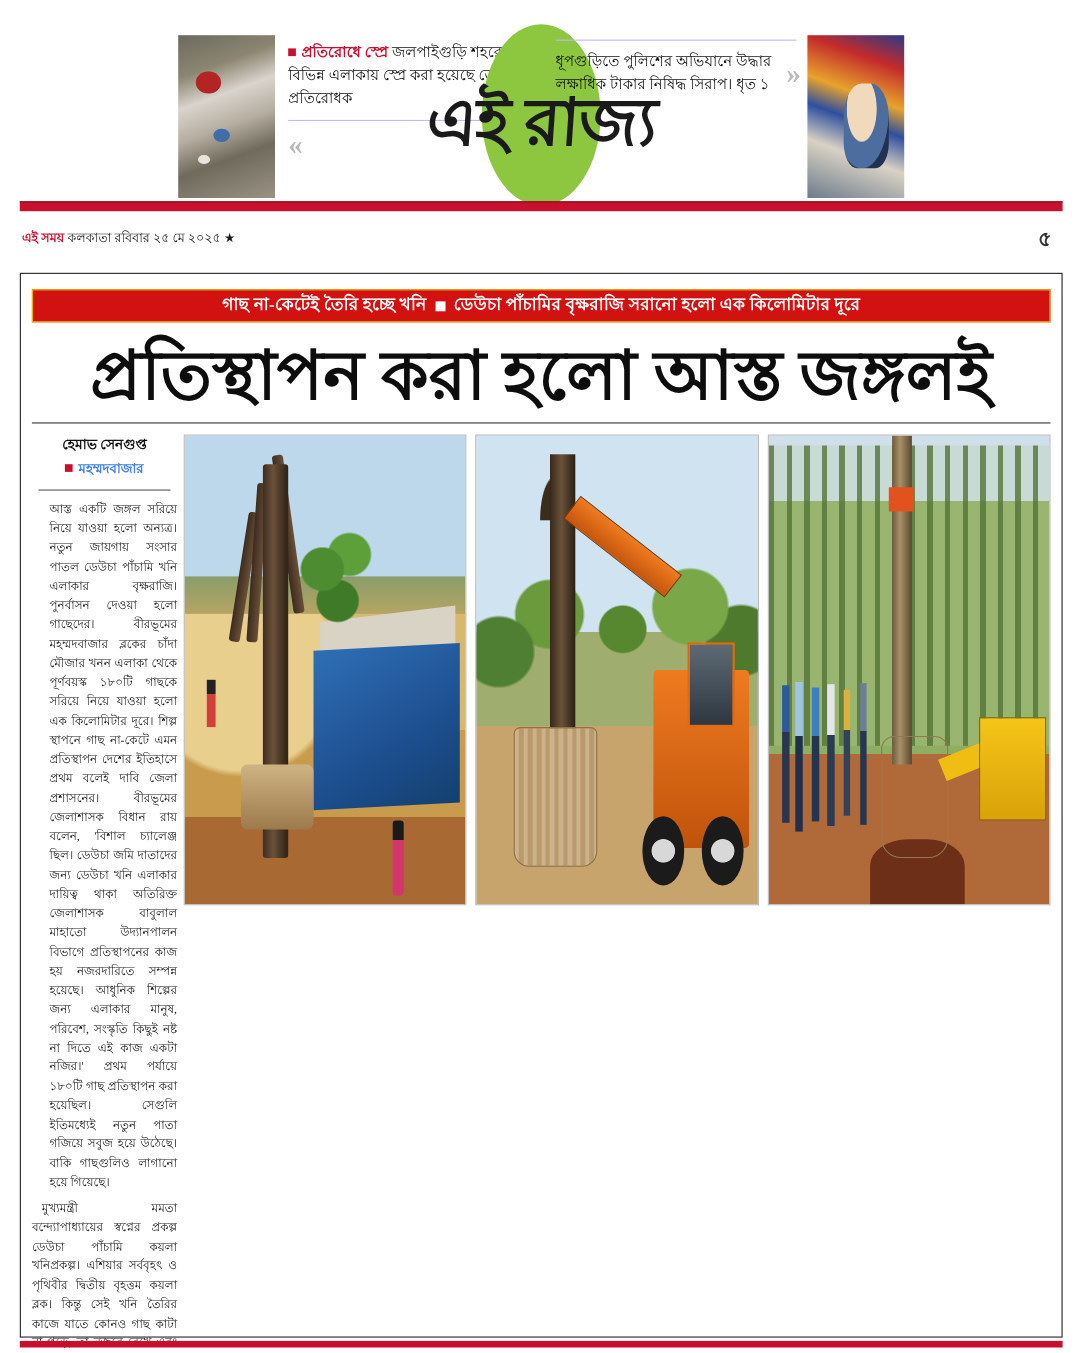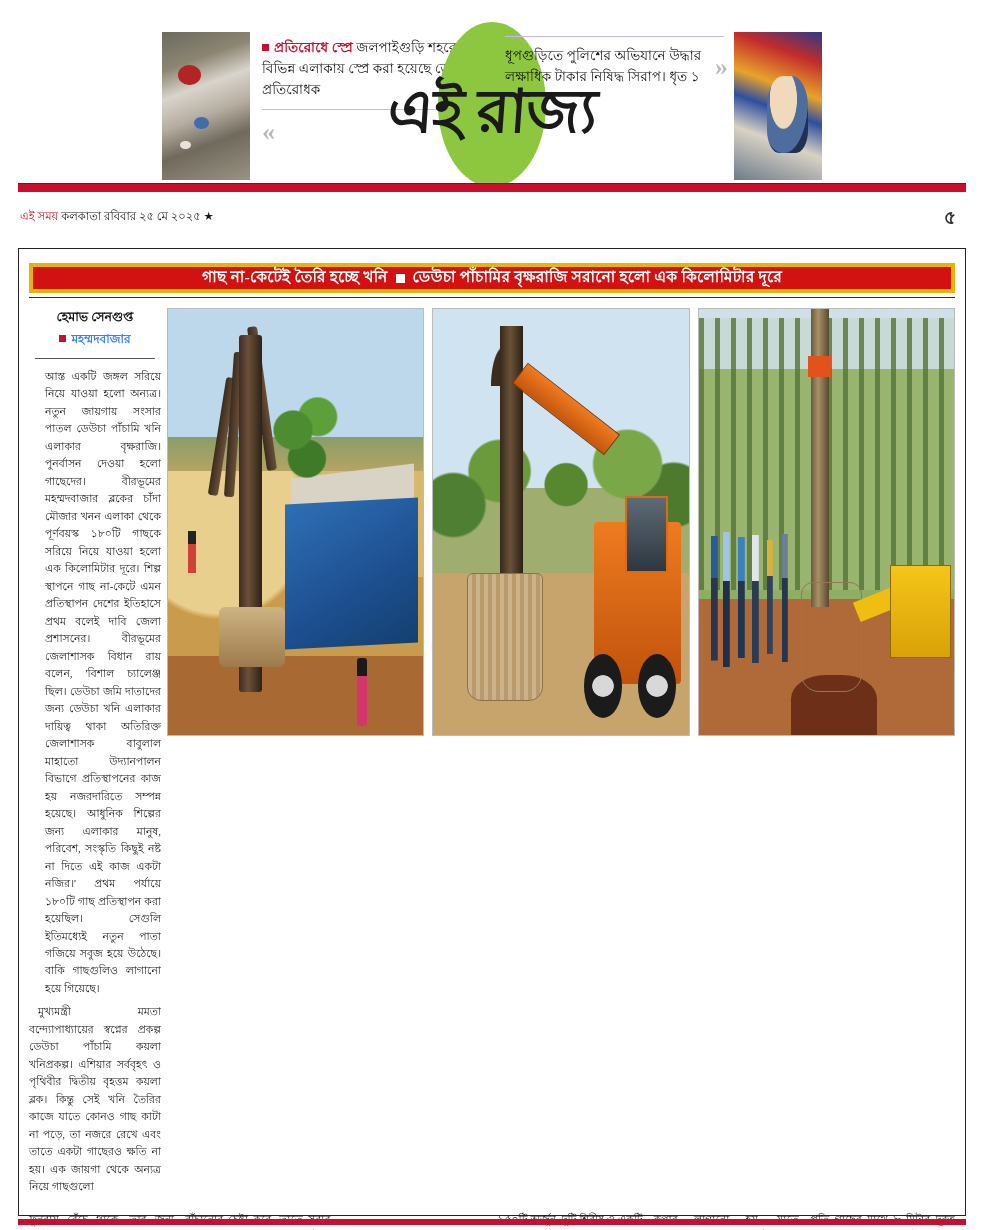--- a/index.html
+++ b/index.html
@@ -114,21 +114,21 @@
   .mast-rule {
     position:absolute; left:18px; right:18px; top:183px;
     height: 9px; background: #c8102e;
     border-top: 1px solid #8a0b1f;
   }
 
   .dateline {
     position:absolute; left:20px; top:208px;
     font-size: 11.5px; color:#1a1a1a;
   }
-  .dateline .paper { color:#c8102e; font-weight:normal; }
+  .dateline .paper { color:#c8102e; font-weight:bold; }
   .page-no {
     position:absolute; right:28px; top:203px;
     font-size: 19px; color:#333; font-weight:bold;
   }
 
   
   .article {
     position:absolute; left:18px; top:248px;
     width: 948px; height: 968px;
     border: 1px solid #222;
@@ -136,21 +136,21 @@
     background: #fff;
   }
 
   .redbar {
     background: #d21111;
     color: #fff;
     height: 30px;
     display:flex; align-items:center; justify-content:center;
     font-size: 15.5px; font-weight: bold;
     letter-spacing: .2px;
-    border: 4px solid #eab308;
+    border: 1px solid #eab308;
   }
   .redbar .wsq { display:inline-block; width:9px; height:9px; background:#fff; margin:0 8px; }
 
   .headline {
     text-align:center;
     font-size: 62px;
     line-height: 1.12;
     font-weight: bold;
     margin: 16px 0 6px 0;
     letter-spacing: 0px;
@@ -377,20 +377,21 @@
 <div class="page-no">৫</div>
 
 <div class="article">
 
   <div class="redbar">
     <span>গাছ না-কেটেই তৈরি হচ্ছে খনি</span>
     <span class="wsq"></span>
     <span>ডেউচা পাঁচামির বৃক্ষরাজি সরানো হলো এক কিলোমিটার দূরে</span>
   </div>
 
+  <div class="headline">প্রতিস্থাপন করা হলো আস্ত জঙ্গলই</div>
   <div class="hr-thin"></div>
 
   <div class="top-area">
     <div class="byline-col">
       <div class="byline-name">হেমাভ সেনগুপ্ত</div>
       <div class="byline-place">
         <span class="sq"></span><span>মহম্মদবাজার</span>
       </div>
       <div class="byline-rule"></div>
       <div class="col-text">

